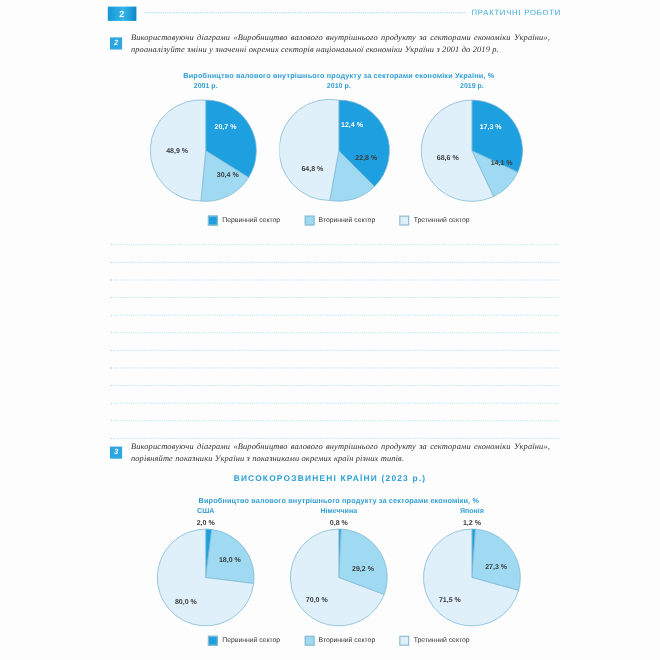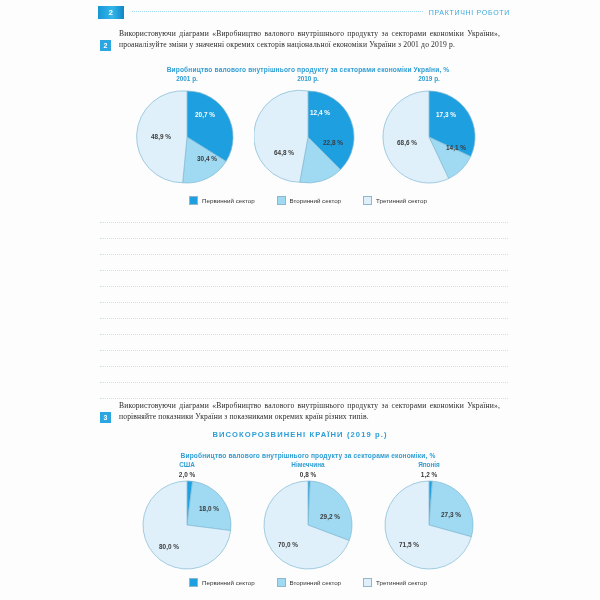--- a/index.html
+++ b/index.html
@@ -59,21 +59,22 @@
     letter-spacing: 0.7px;
     color: #3ea9dd;
     font-weight: normal;
     white-space: nowrap;
   }
 
   
   .task {
     position: absolute;
     display: flex;
-    align-items: flex-end;
+    align-items: center;
+    font-style: italic;
   }
   .task-badge {
     width: 11px;
     height: 11px;
     background: #2ba6e0;
     color: #ffffff;
     font-family: "Liberation Sans", sans-serif;
     font-size: 7px;
     font-weight: bold;
     display: flex;
@@ -288,21 +289,21 @@
     <div class="wline"></div>
     <div class="wline"></div>
     <div class="wline"></div>
   </div>
 
   <div class="task" style="left:100px; top:400px; width:400px;">
     <div class="task-badge">3</div>
     <div class="task-text">Використовуючи діаграми «Виробництво валового внутрішнього продукту за секторами економіки України», порівняйте показники України з показниками окремих країн різних типів.</div>
   </div>
 
-  <div class="section-banner" style="left:0; top:430px;">ВИСОКОРОЗВИНЕНІ КРАЇНИ (2019 р.)</div>
+  <div class="section-banner" style="left:0; top:430px;">ВИСОКОРОЗВИНЕНІ КРАЇНИ (2023 р.)</div>
 
   <div class="chart-group" style="left:128px; top:452px; width:360px;">
     <div class="chart-title">Виробництво валового внутрішнього продукту за секторами економіки, %</div>
     <div class="pies-row">
 
       <div class="pie-cell">
         <div class="pie-label">США</div>
         <div class="pie-wrap">
           <svg width="104" height="104" viewBox="0 0 104 104">
             <g transform="translate(52,56)">

